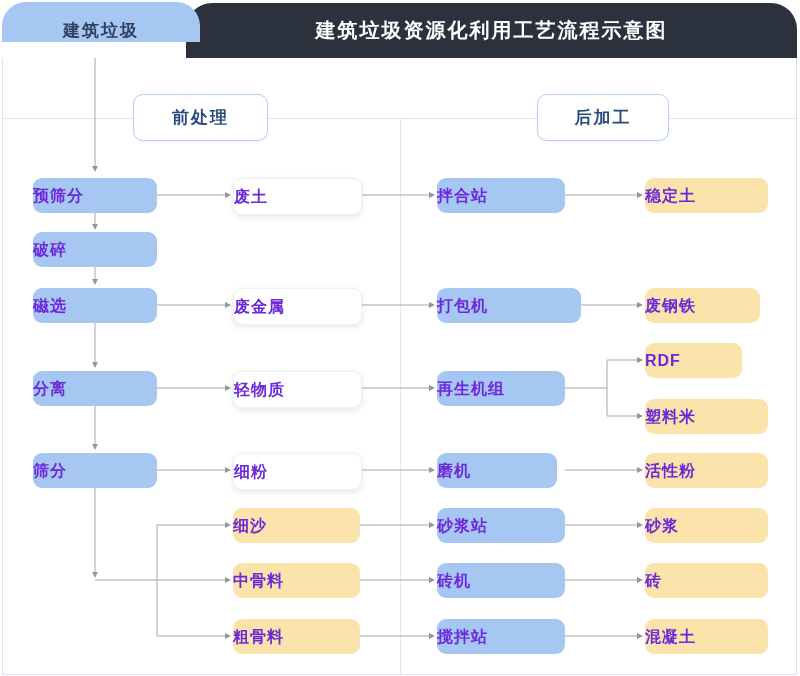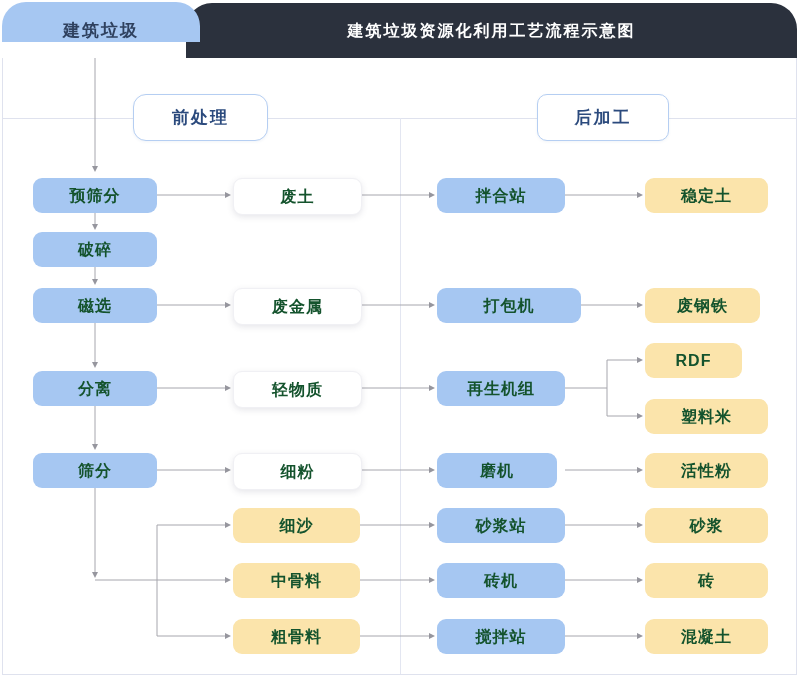--- a/index.html
+++ b/index.html
@@ -5,21 +5,21 @@
   html,body{margin:0;padding:0;background:#fff;}
   #stage{
     position:relative;width:800px;height:676px;overflow:hidden;
     font-family:"Liberation Sans","DejaVu Sans",sans-serif;
     background:#fff;
   }
   
   .header-bar{
     position:absolute;left:186px;top:3px;width:611px;height:55px;
     background:#2b313d;border-radius:26px 26px 0 0;
-    color:#ffffff;font-size:16px;font-weight:700;letter-spacing:2px;
+    color:#ffffff;font-size:20px;font-weight:700;letter-spacing:2px;
     line-height:55px;text-align:center;z-index:4;
   }
   .header-tab{
     position:absolute;left:2px;top:2px;width:198px;height:40px;
     background:#a6c7f2;border-radius:24px 24px 0 0;
     color:#2f415f;font-size:17px;font-weight:700;letter-spacing:2px;
     line-height:58px;text-align:center;z-index:5;
   }
   
   .content-frame{
@@ -30,27 +30,27 @@
   .hline-top{position:absolute;left:2px;top:118px;width:794px;height:1px;background:#dfe2ee;z-index:0;}
   .vline-mid{position:absolute;left:400px;top:118px;width:1px;height:556px;background:#e3e6f1;z-index:0;}
   
   .section-label{
     position:absolute;height:45px;background:#ffffff;
     border:1px solid #b5cef2;border-radius:10px;
     color:#2b4a7d;font-size:17px;font-weight:700;letter-spacing:2px;
     line-height:45px;text-align:center;z-index:3;
     box-shadow:0 1px 3px rgba(80,110,170,0.08);
   }
-  #label-pre{left:133px;top:94px;width:133px;border-radius:13px;}
+  #label-pre{left:133px;top:94px;width:133px;}
   #label-post{left:537px;top:94px;width:130px;}
   
   .node{
     position:absolute;height:35px;border-radius:9px;
-    font-size:16px;font-weight:600;color:#14532d;
-    line-height:35px;text-align:center;z-index:2;letter-spacing:1px;
+    font-size:16px;font-weight:600;color:#6d28d9;
+    line-height:35px;text-align:left;z-index:2;letter-spacing:1px;
   }
   .node.blue{background:#a6c7f2;}
   .node.yellow{background:#fbe4ab;}
   .node.white{background:#ffffff;border:1px solid #f0f0f4;box-shadow:0 2px 6px rgba(60,60,90,0.13);}
   
   #connectors{position:absolute;left:0;top:0;z-index:1;pointer-events:none;}
 </style>
 </head>
 <body>
 

